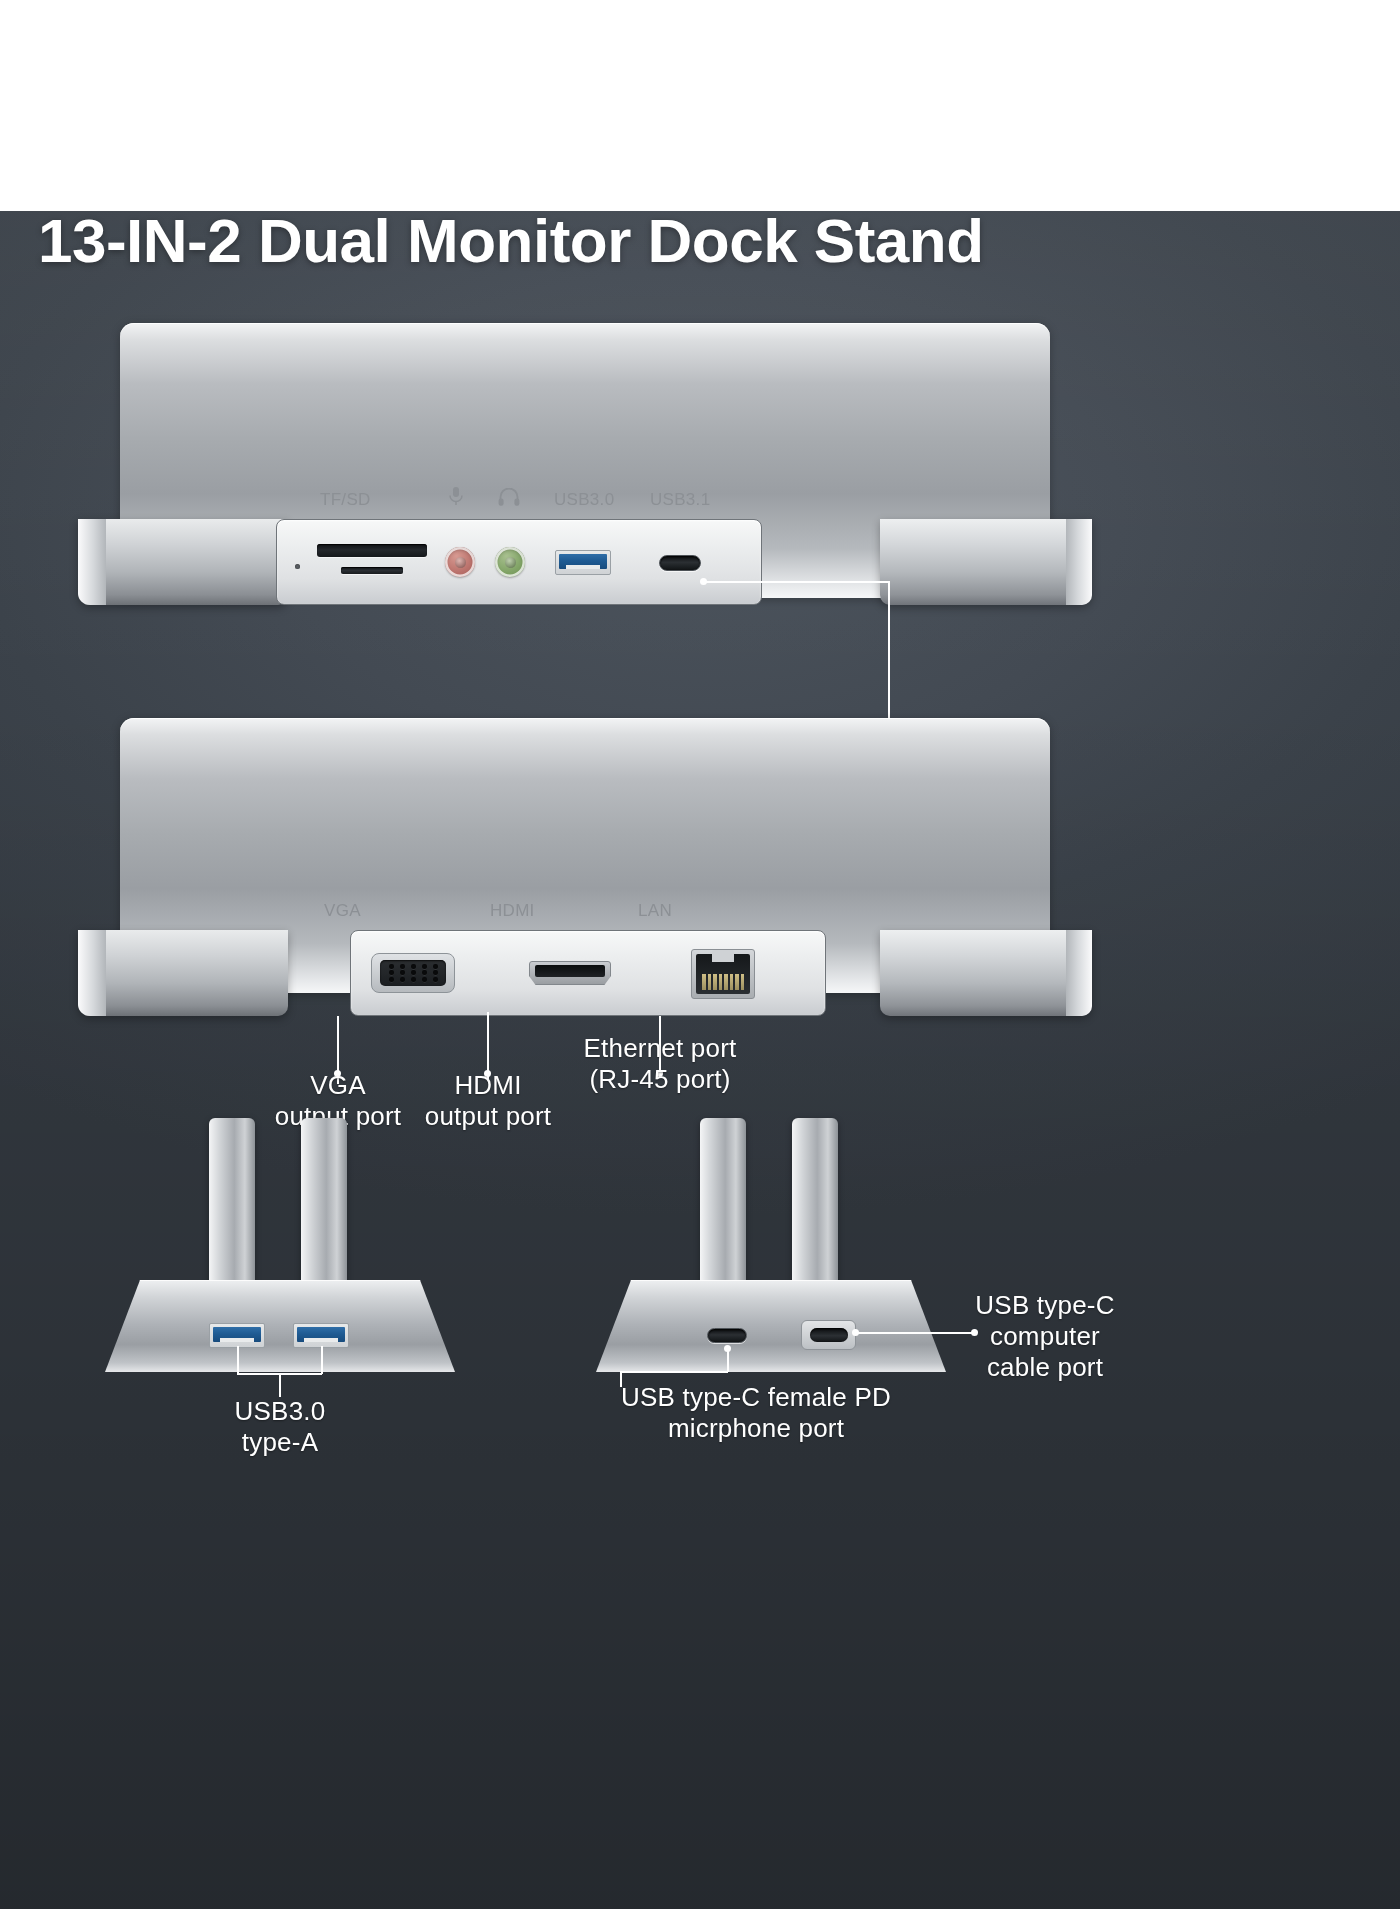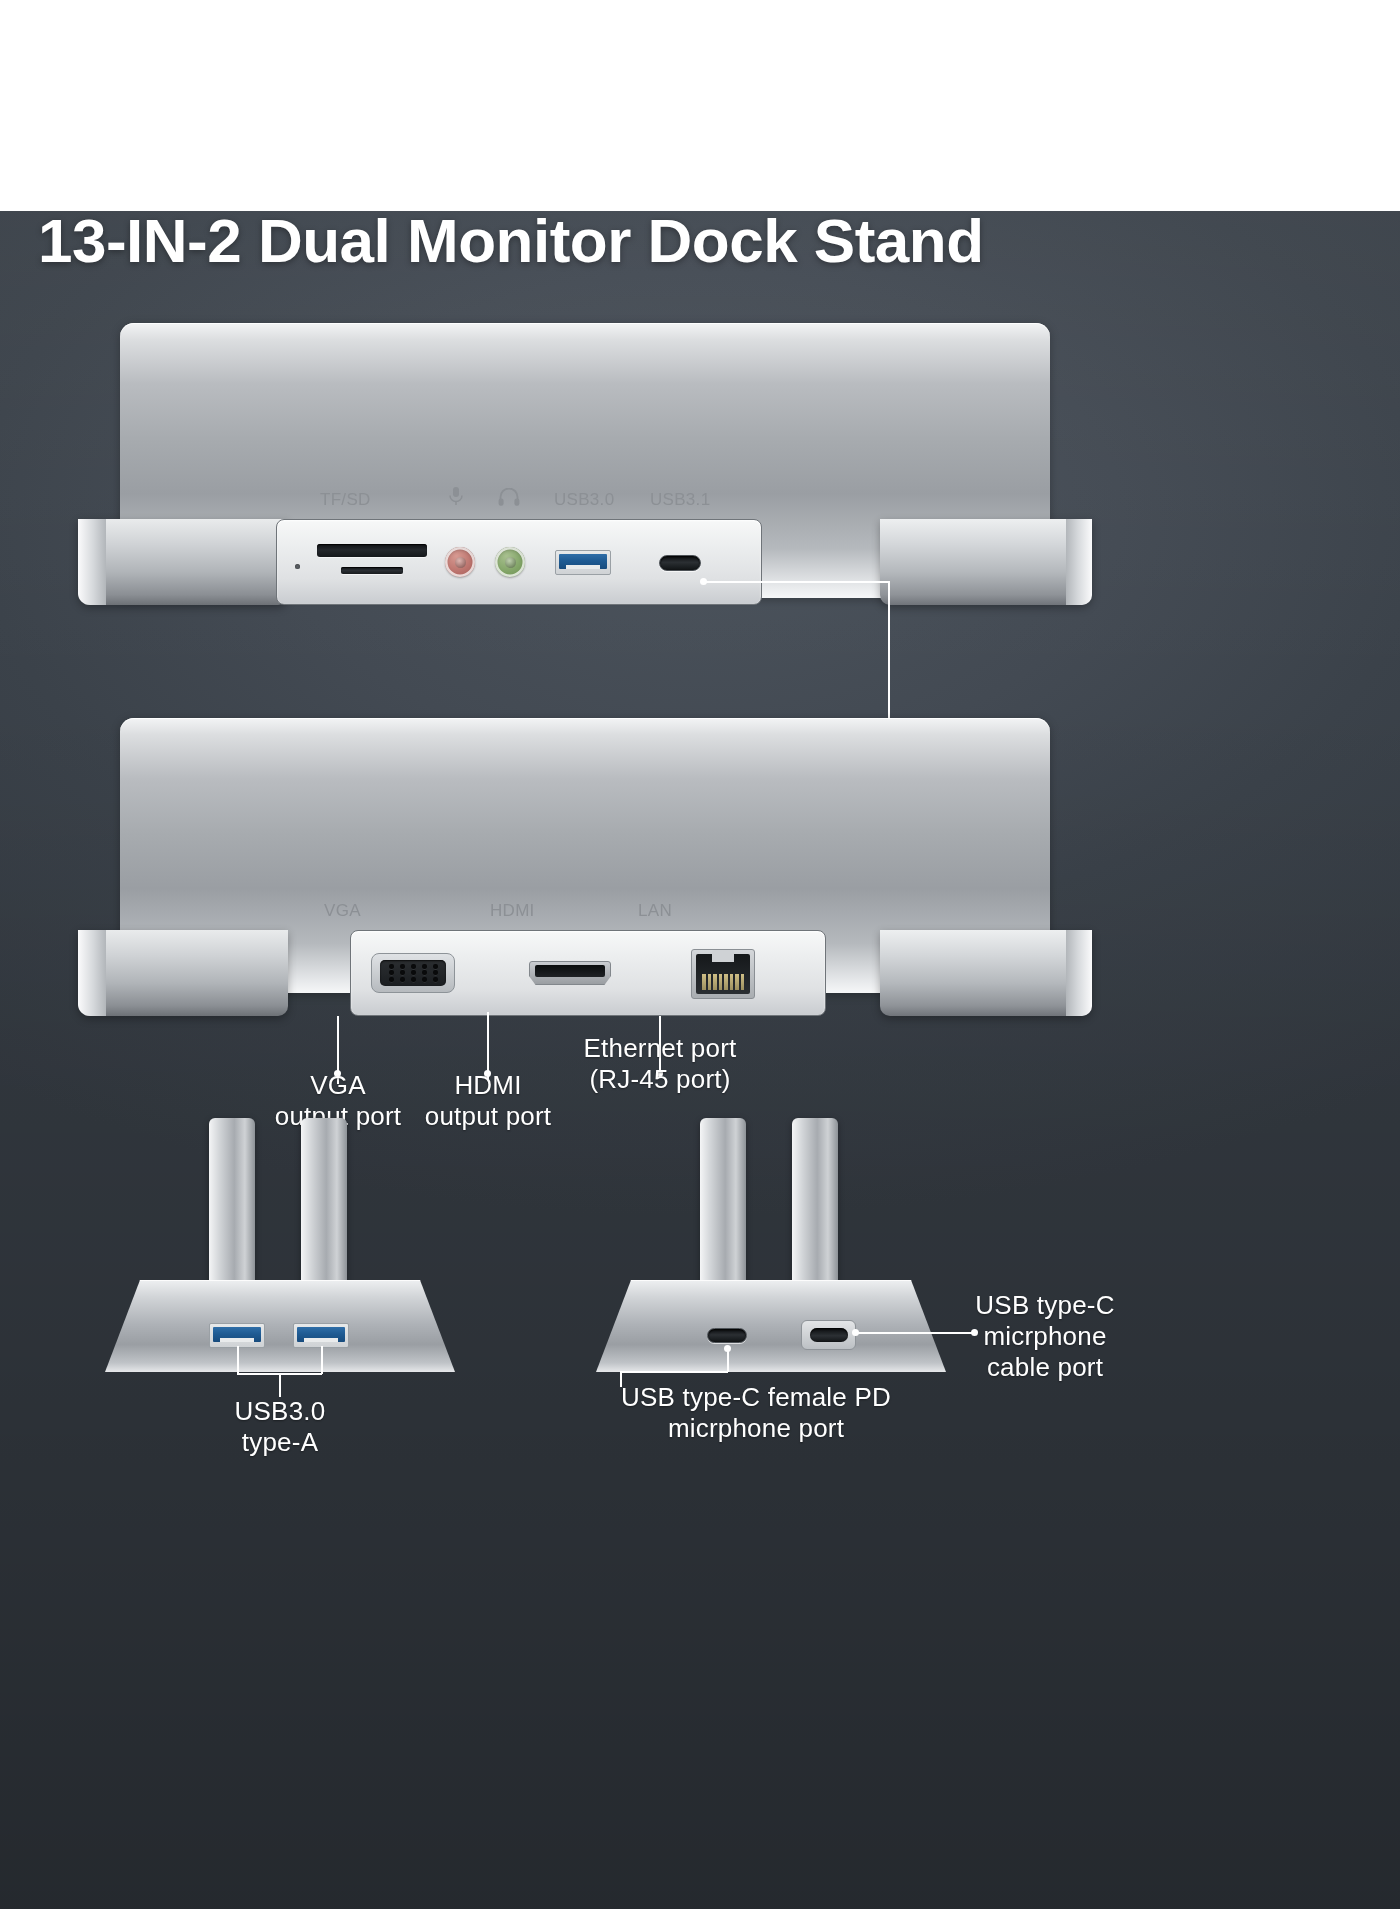--- a/index.html
+++ b/index.html
@@ -439,15 +439,15 @@
   <div class="leader v" style="left:727px; top:1348px; height:24px;"></div>
   <div class="leader h" style="left:620px; top:1371px; width:108px;"></div>
   <div class="leader v" style="left:620px; top:1371px; height:16px;"></div>
   <div class="callout" style="left:596px; top:1382px; width:320px; text-align:center;">USB type-C female PD
 micrphone port</div>
 
   <div class="dot" style="left:852px; top:1329px;"></div>
   <div class="leader h" style="left:855px; top:1332px; width:120px;"></div>
   <div class="dot" style="left:971px; top:1329px;"></div>
   <div class="callout" style="left:970px; top:1290px; width:150px; text-align:center;">USB type-C
-micrphone
+computer
 cable port</div>
 </div>
 
 </body></html>

